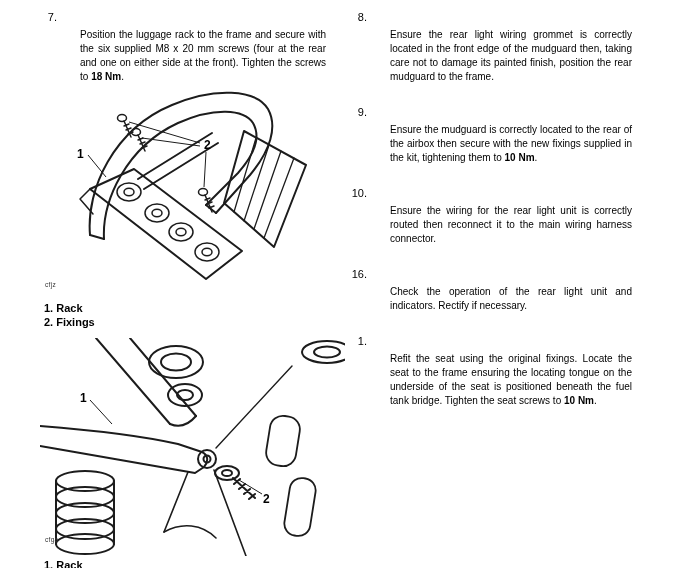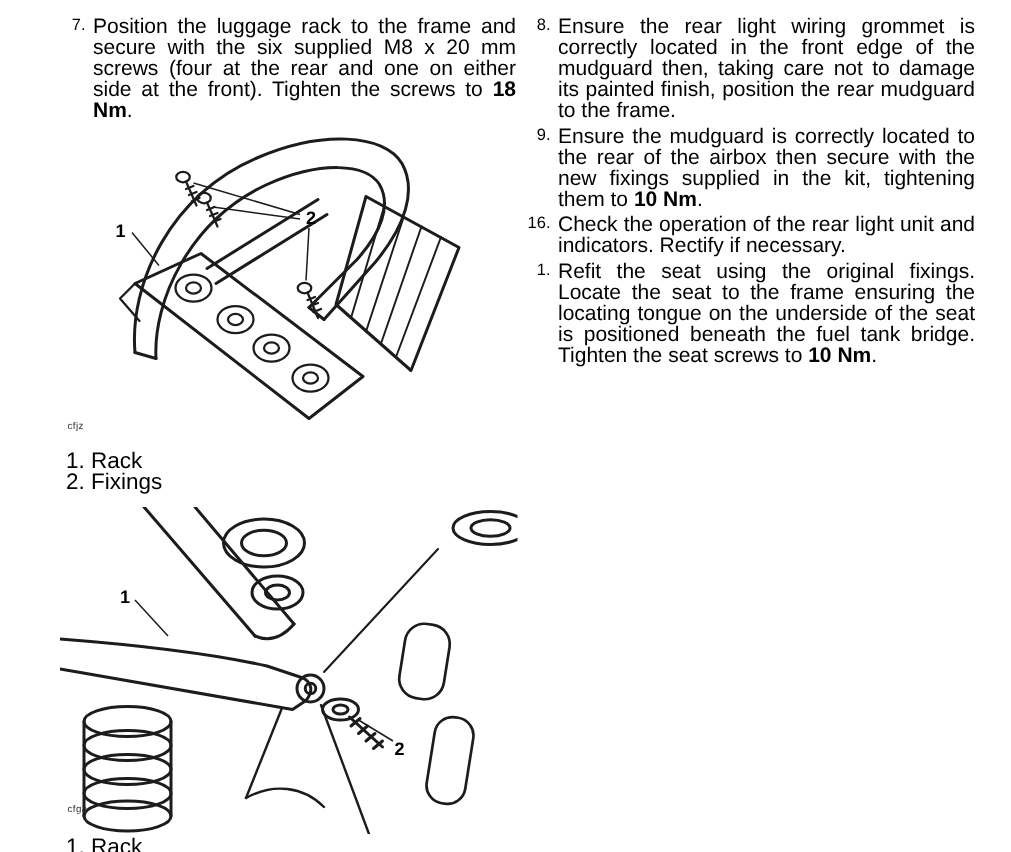--- a/index.html
+++ b/index.html
@@ -4,31 +4,31 @@
 <style>
   html,body{margin:0;padding:0}
   body{
     width:674px;height:568px;overflow:hidden;background:#ffffff;
     font-family:"Liberation Sans",sans-serif;color:#000;
   }
   .page{position:relative;width:674px;height:568px;background:#fff}
   .abs{position:absolute}
   .step{display:flex;margin-bottom:3px}
   .step .num{flex:0 0 17px;text-align:right;margin-right:5px;font-size:11px;line-height:14px}
-  .step .txt{flex:1;margin:0;font-size:14px;line-height:14px;text-align:justify}
+  .step .txt{flex:1;margin:18px;font-size:10px;line-height:14px;text-align:justify}
   .step .txt b{font-weight:bold}
   .step7{left:40px;top:10px;width:304px}
   .col-right{left:350px;top:10px;width:300px}
   .fig{position:absolute}
   .fig1{left:40px;top:85px;width:305px;height:215px}
   .fig2{left:40px;top:338px;width:305px;height:218px}
   .fig-code{position:absolute;left:5px;font-size:6.5px;color:#333;letter-spacing:.3px}
   .fig1 .fig-code{top:196px}
   .fig2 .fig-code{top:198px}
-  .caption{position:absolute;font-size:15px;font-weight:normal;line-height:14px}
+  .caption{position:absolute;font-size:11px;font-weight:bold;line-height:14px}
   .cap1{left:44px;top:301px}
   .cap2{left:44px;top:558px}
   .callout{font-family:"Liberation Sans",sans-serif;font-size:12px;font-weight:bold;fill:#000}
   svg{display:block}
 </style>
 </head>
 <body>
 
 <div class="page">
 
@@ -151,20 +151,24 @@
     <div class="step">
       <span class="num">8.</span>
       <p class="txt"><span>Ensure the rear light wiring grommet is correctly located in the front edge of the mudguard then, taking care not to damage its painted finish, position the rear mudguard to the frame.</span><b></b><span></span></p>
     </div>
 
     <div class="step">
       <span class="num">9.</span>
       <p class="txt"><span>Ensure the mudguard is correctly located to the rear of the airbox then secure with the new fixings supplied in the kit, tightening them to </span><b>10 Nm</b><span>.</span></p>
     </div>
 
+    <div class="step">
+      <span class="num">10.</span>
+      <p class="txt"><span>Ensure the wiring for the rear light unit is correctly routed then reconnect it to the main wiring harness connector.</span><b></b><span></span></p>
+    </div>
 
 
     <div class="step">
       <span class="num">16.</span>
       <p class="txt"><span>Check the operation of the rear light unit and indicators. Rectify if necessary.</span><b></b><span></span></p>
     </div>
 
     <div class="step">
       <span class="num">1.</span>
       <p class="txt"><span>Refit the seat using the original fixings. Locate the seat to the frame ensuring the locating tongue on the underside of the seat is positioned beneath the fuel tank bridge. Tighten the seat screws to </span><b>10 Nm</b><span>.</span></p>

